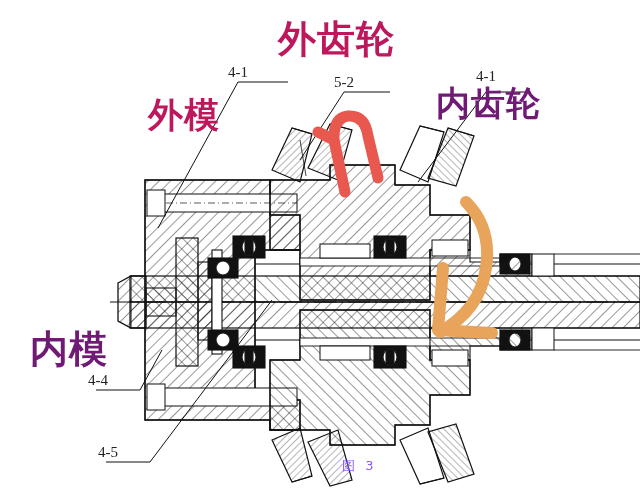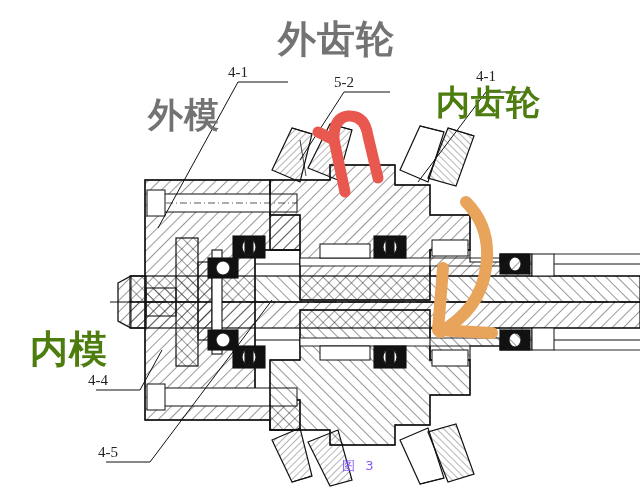--- a/index.html
+++ b/index.html
@@ -23,22 +23,22 @@
     width: 640px; height: 498px;
   }
   .anno {
     position: absolute;
     font-family: "DejaVu Sans", "Liberation Sans", sans-serif;
     font-weight: 700;
     white-space: nowrap;
     line-height: 1;
     letter-spacing: 1px;
   }
-  .anno-red { color: #737373; }
-  .anno-orange { color: #4d7c0f; font-family: Liberation Serif, serif; }
+  .anno-red { color: #be185d; }
+  .anno-orange { color: #701a75; }
 
   #lbl-waimo   { left: 148px; top: 98px;  font-size: 35px; }
   #lbl-waichilun { left: 278px; top: 20px; font-size: 38px; }
   #lbl-neichilun { left: 436px; top: 86px; font-size: 34px; }
   #lbl-neimo   { left: 30px;  top: 330px; font-size: 38px; }
 
   .fig-caption {
     position: absolute;
     left: 342px;
     top: 457px;

